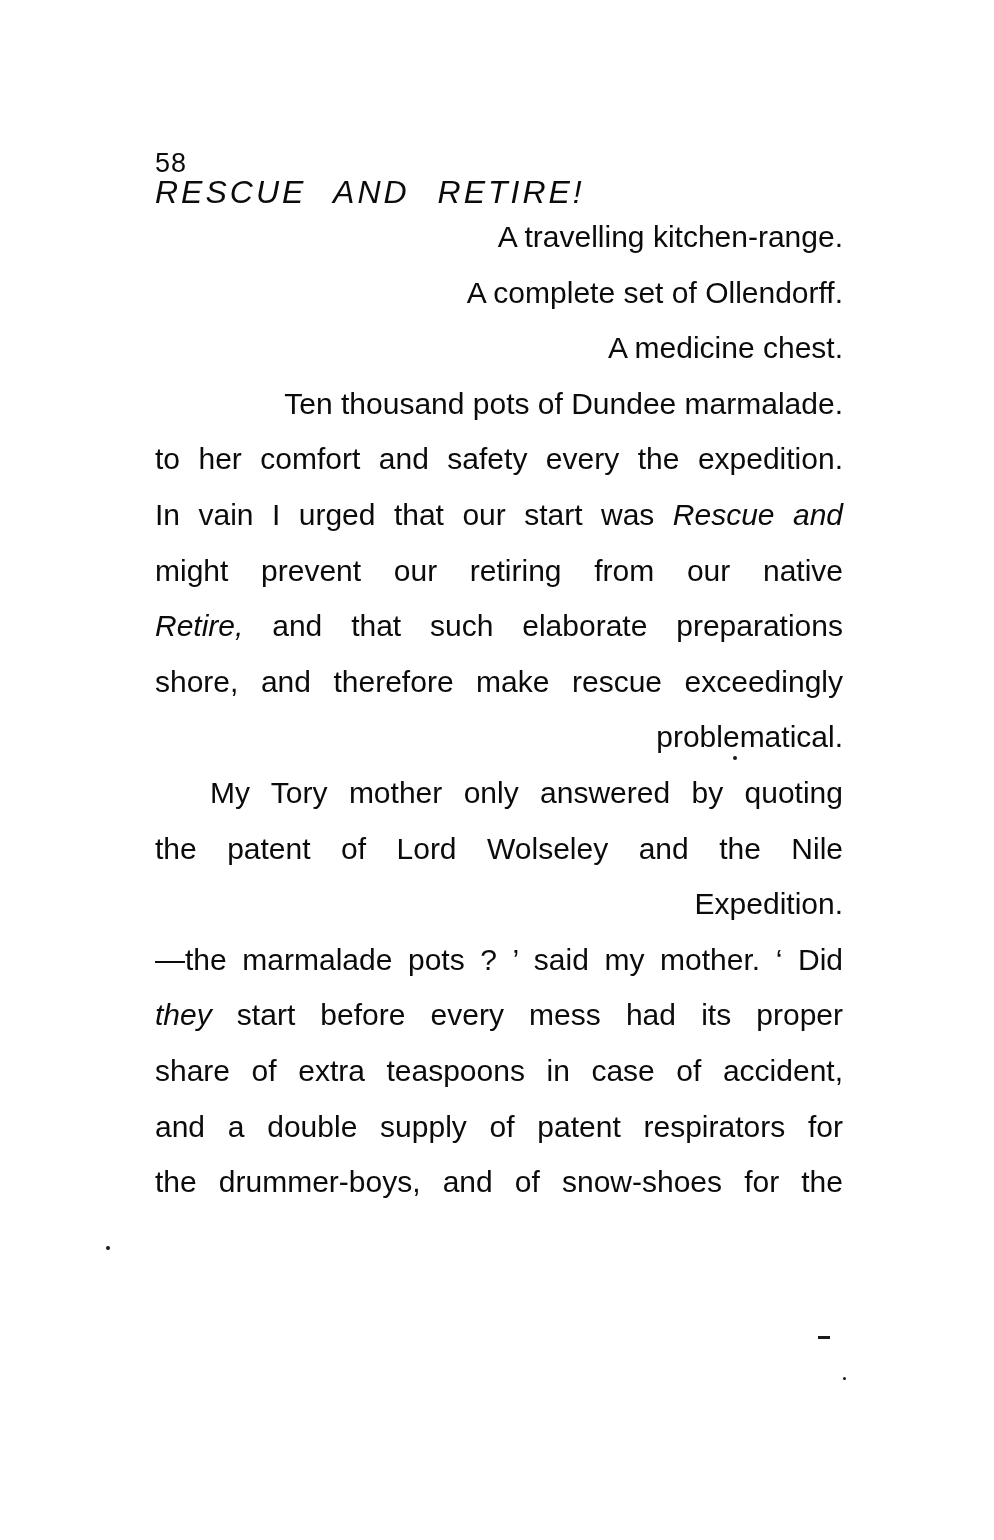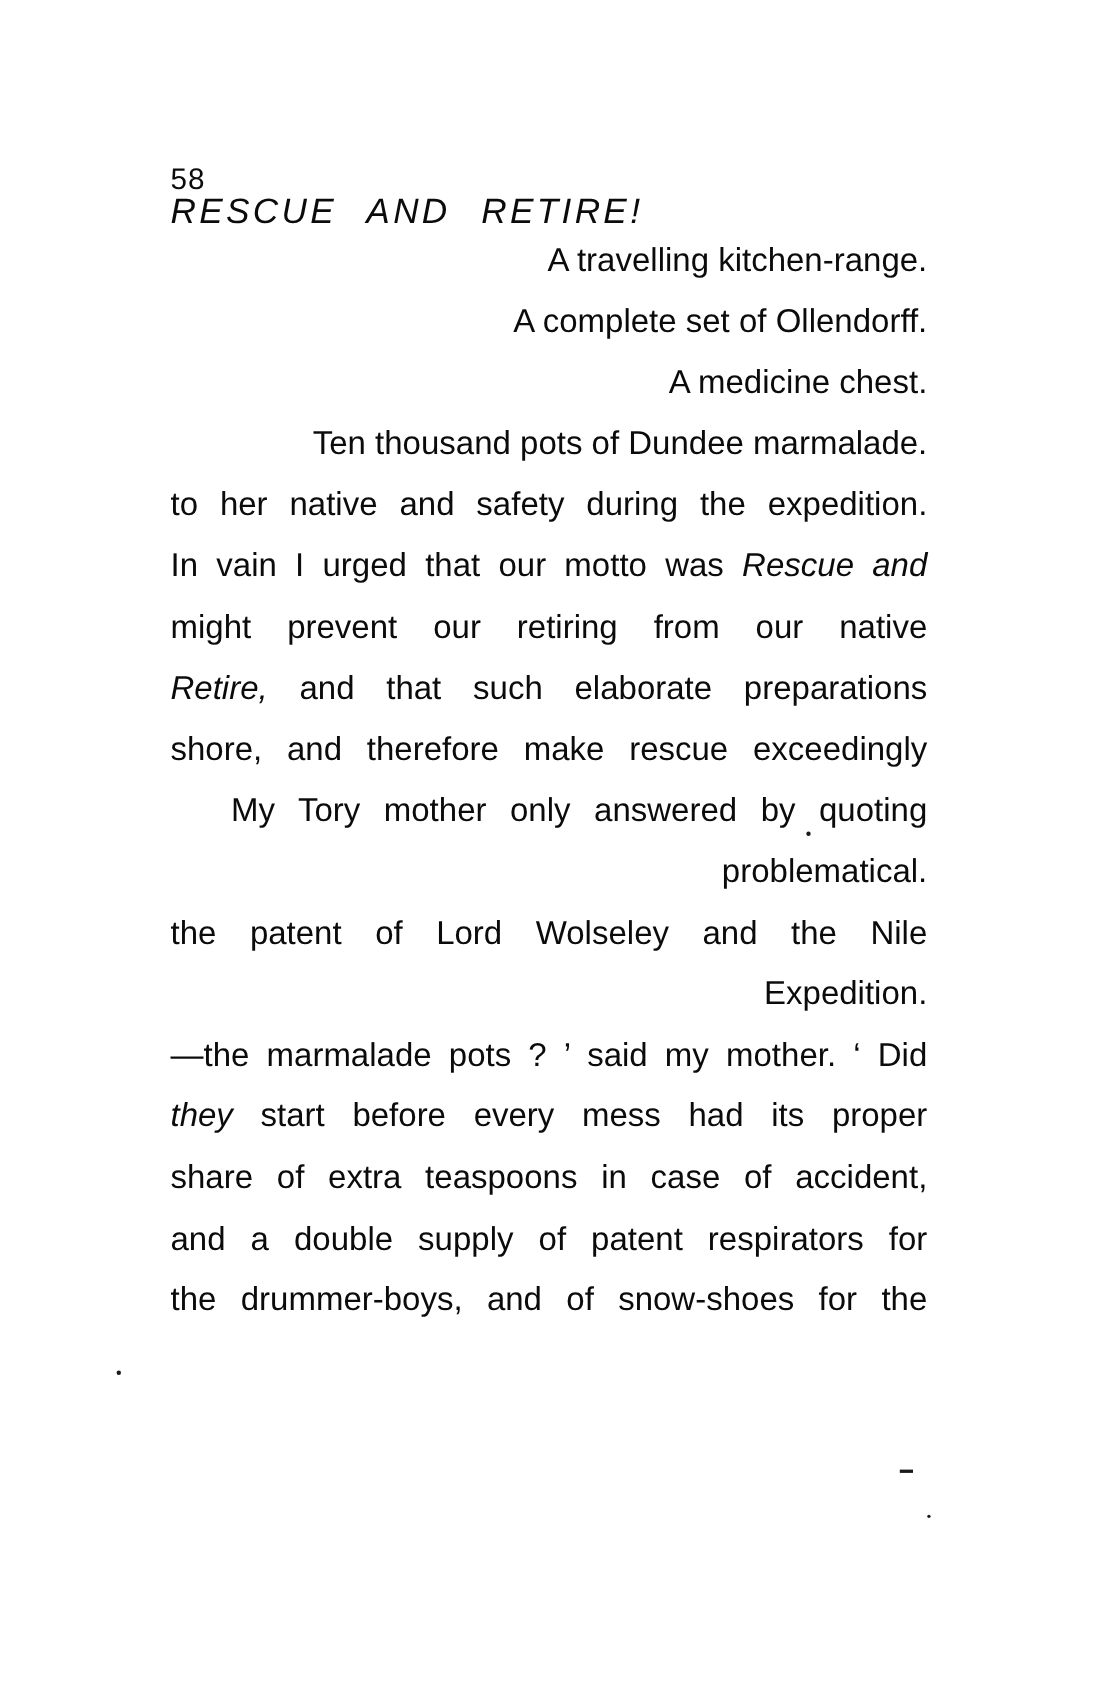--- a/index.html
+++ b/index.html
@@ -82,27 +82,27 @@
   <div class="running-header">
     <span class="page-number">58</span>
     <span class="header-title">RESCUE AND RETIRE!</span>
   </div>
 
   <div class="text-block" id="text-block">
       <div class="text-line indent"><span>A travelling kitchen-range.</span></div>
       <div class="text-line indent"><span>A complete set of Ollendorff.</span></div>
       <div class="text-line indent"><span>A medicine chest.</span></div>
       <div class="text-line indent"><span>Ten thousand pots of Dundee marmalade.</span></div>
-      <div class="text-line justify"><span>to her native and safety during the expedition.</span></div>
-      <div class="text-line justify"><span>In vain I urged that our motto was </span><span class="it">Rescue and</span></div>
+      <div class="text-line justify"><span>to her comfort and safety every the expedition.</span></div>
+      <div class="text-line justify"><span>In vain I urged that our start was </span><span class="it">Rescue and</span></div>
       <div class="text-line justify"><span>might prevent our retiring from our native</span></div>
       <div class="text-line justify"><span class="it">Retire,</span><span> and that such elaborate preparations</span></div>
       <div class="text-line justify"><span>shore, and therefore make rescue exceedingly</span></div>
+      <div class="text-line"><span>problematical.</span></div>
       <div class="text-line justify indent"><span>My Tory mother only answered by quoting</span></div>
-      <div class="text-line"><span>problematical.</span></div>
       <div class="text-line justify"><span>the patent of Lord Wolseley and the Nile</span></div>
       <div class="text-line"><span>Expedition.</span></div>
       <div class="text-line justify"><span>—the marmalade pots ? ’ said my mother. ‘ Did</span></div>
       <div class="text-line justify"><span class="it">they</span><span> start before every mess had its proper</span></div>
       <div class="text-line justify"><span>share of extra teaspoons in case of accident,</span></div>
       <div class="text-line justify"><span>and a double supply of patent respirators for</span></div>
       <div class="text-line justify"><span>the drummer-boys, and of snow-shoes for the</span></div>
     </div>
 
   <div id="artifact-layer">

